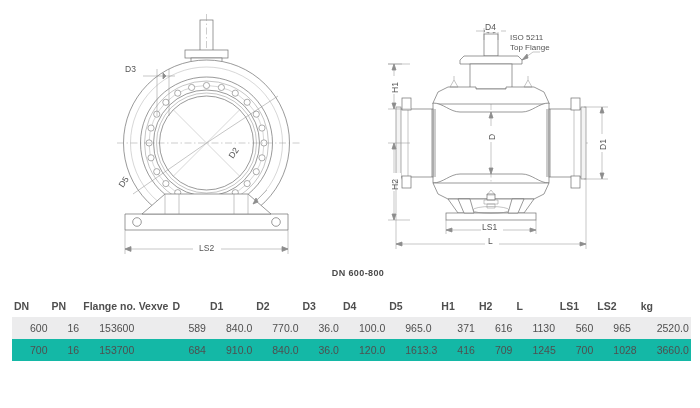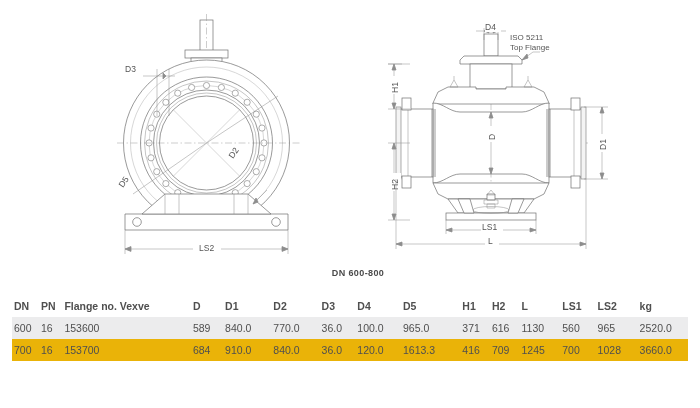--- a/index.html
+++ b/index.html
@@ -122,29 +122,29 @@
     color: #4f4f4f;
   }
   table.spec th {
     font-weight: bold;
     text-align: left;
     padding: 4px 2px 5px 2px;
     color: #4f4f4f;
     white-space: nowrap;
   }
   table.spec td {
-    padding: 5px 2px 5px 2px;
+    padding: 5px 2px 5px 18px;
     text-align: left;
     white-space: nowrap;
   }
   table.spec tbody tr.shaded td {
     background: #ececed;
   }
   table.spec tbody tr.plain td {
-    background: #eab308;
+    background: #14b8a6;
   }
   .c-dn    { width: 30px; }
   .c-pn    { width: 26px; }
   .c-prod  { width: 150px; }
   .c-d     { width: 38px; }
   .c-d1    { width: 58px; }
   .c-d2    { width: 58px; }
   .c-d3    { width: 42px; }
   .c-d4    { width: 54px; }
   .c-d5    { width: 72px; }

